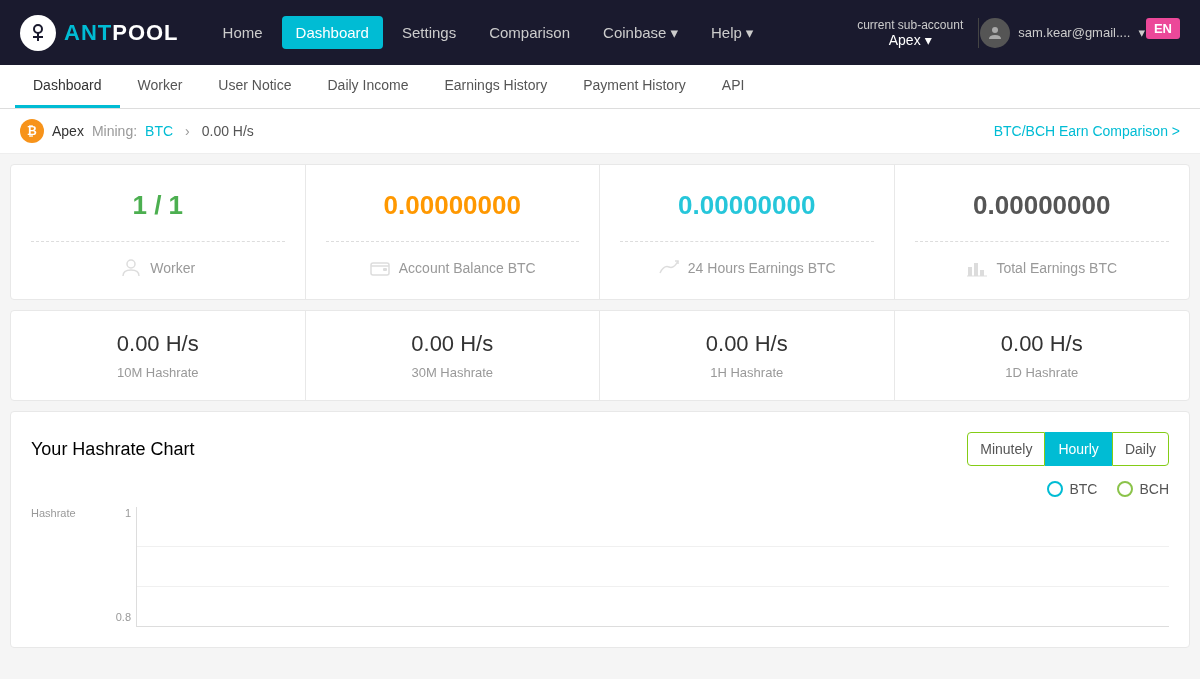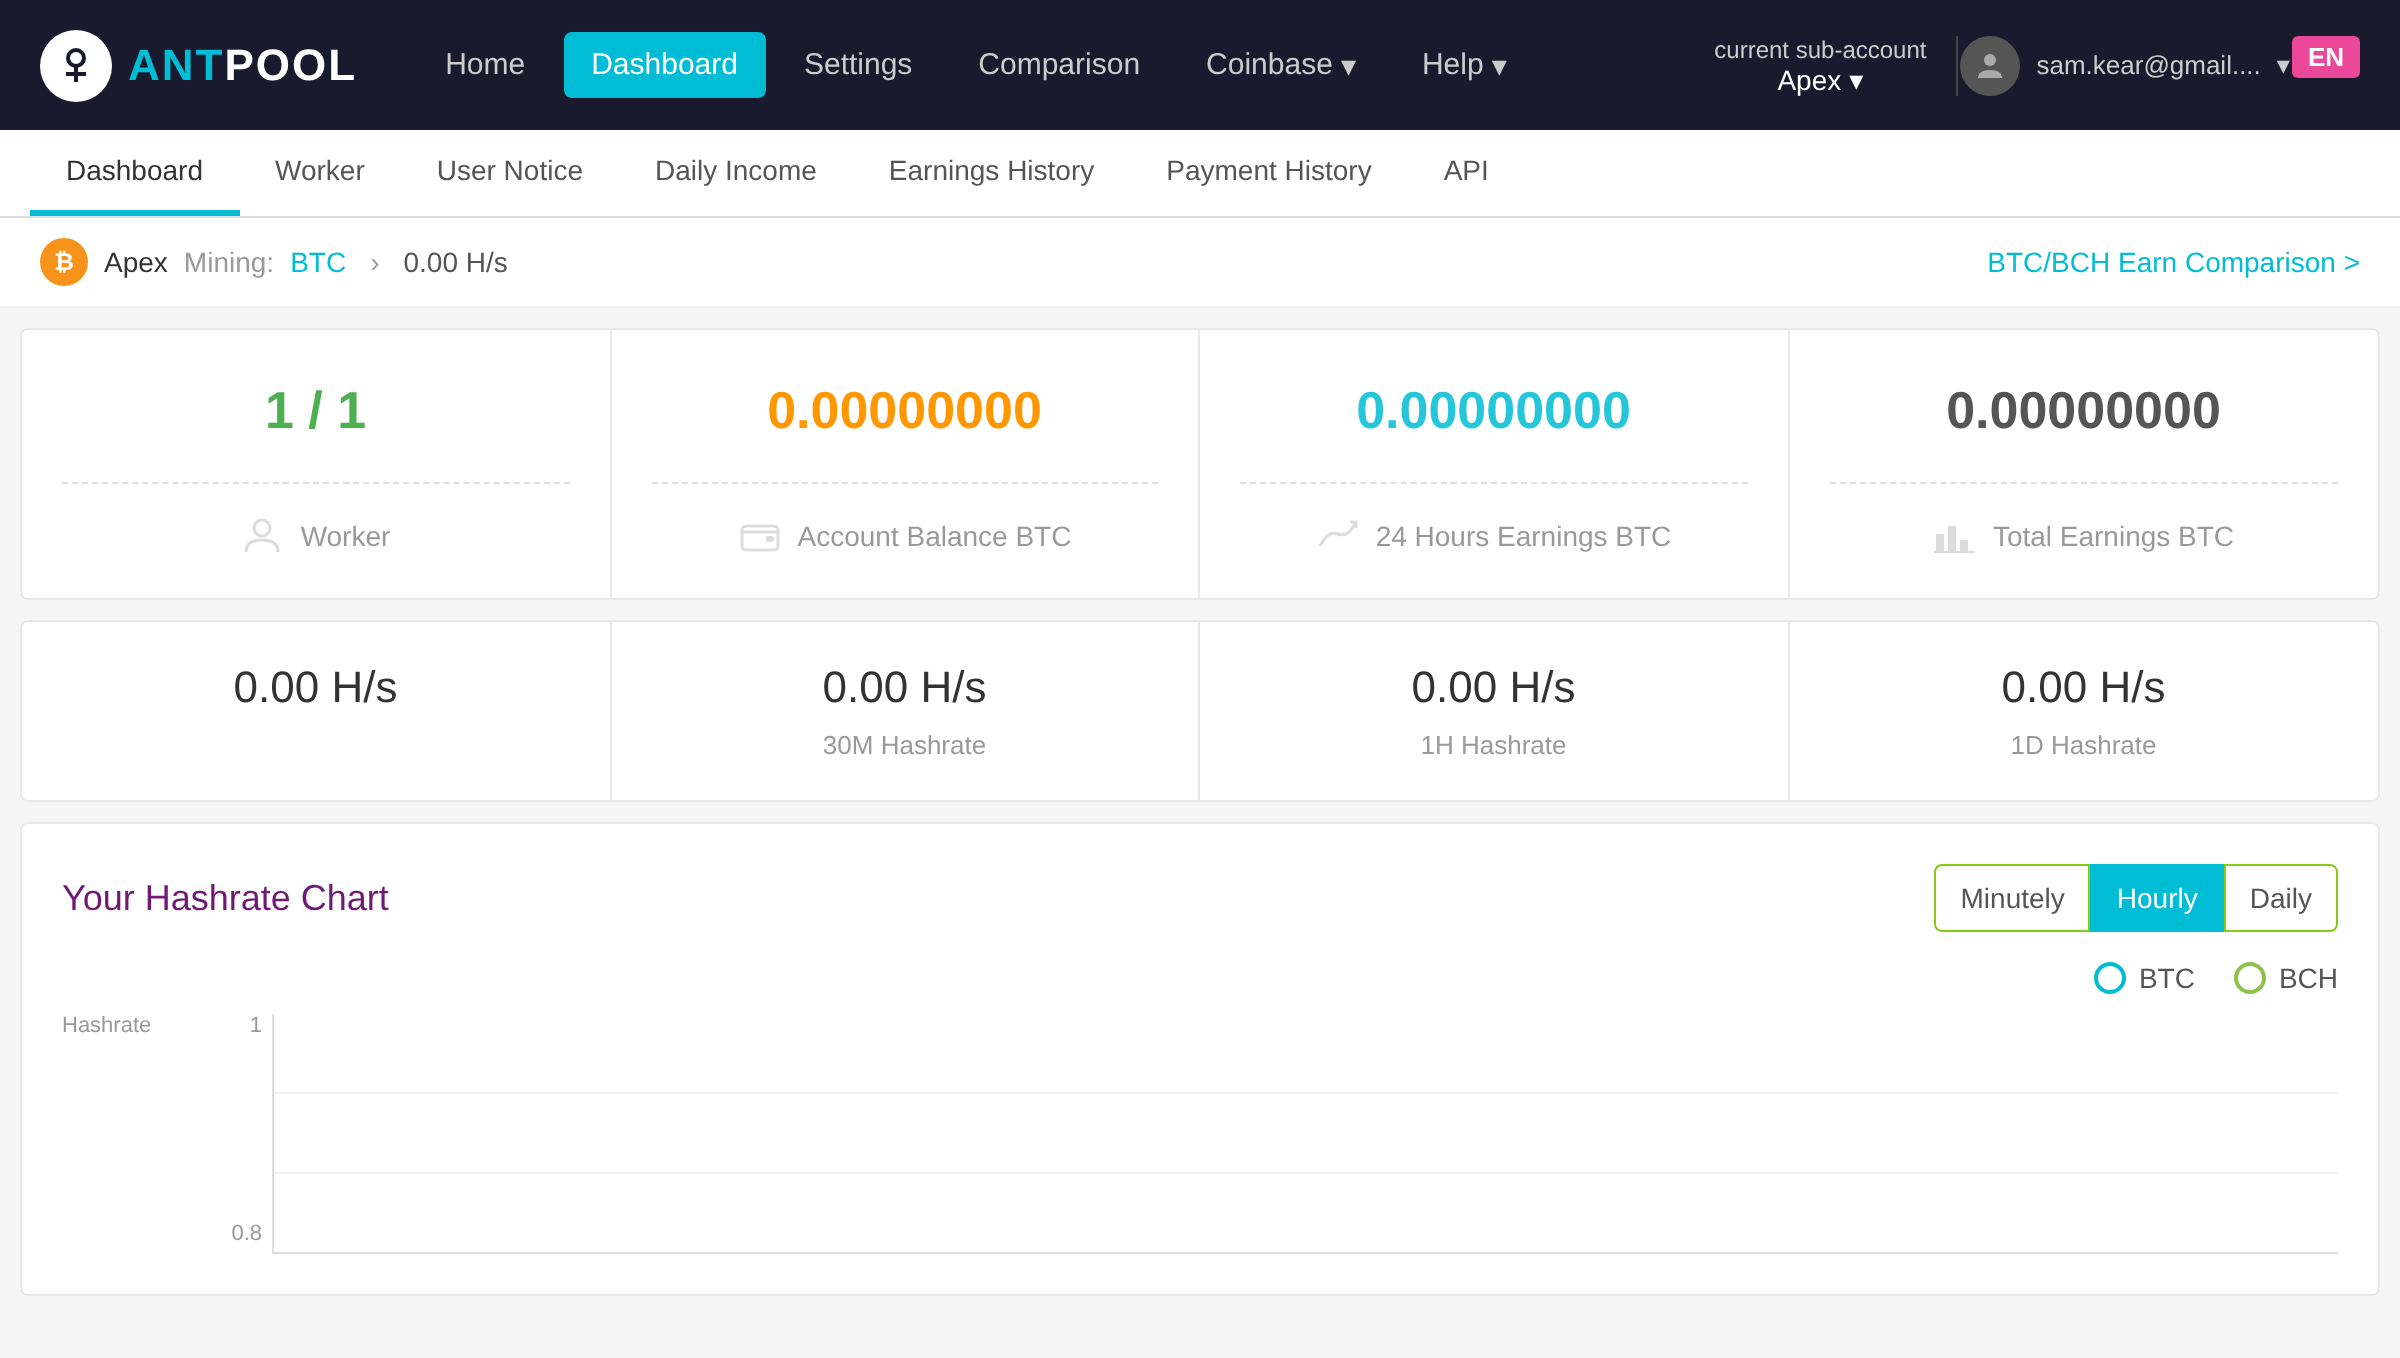--- a/index.html
+++ b/index.html
@@ -226,21 +226,21 @@
       padding: 20px;
     }
     .chart-header {
       display: flex;
       align-items: center;
       justify-content: space-between;
       margin-bottom: 15px;
     }
     .chart-title {
       font-size: 18px;
-      color: #701a75;
+      color: #000000;
       font-weight: 400;
     }
     .chart-controls {
       display: flex;
       gap: 0;
     }
     .chart-btn {
       padding: 8px 12px;
       border: 1px solid #84cc16;
       background: white;
@@ -412,20 +412,21 @@
         </svg>
       </div>
       <span>Total Earnings BTC</span>
     </div>
   </div>
 </div>
 
 <div class="hashrate-grid">
   <div class="hashrate-card">
     <div class="hashrate-value">0.00 H/s</div>
+    <div class="hashrate-period">10M Hashrate</div>
   </div>
   <div class="hashrate-card">
     <div class="hashrate-value">0.00 H/s</div>
     <div class="hashrate-period">30M Hashrate</div>
   </div>
   <div class="hashrate-card">
     <div class="hashrate-value">0.00 H/s</div>
     <div class="hashrate-period">1H Hashrate</div>
   </div>
   <div class="hashrate-card">

